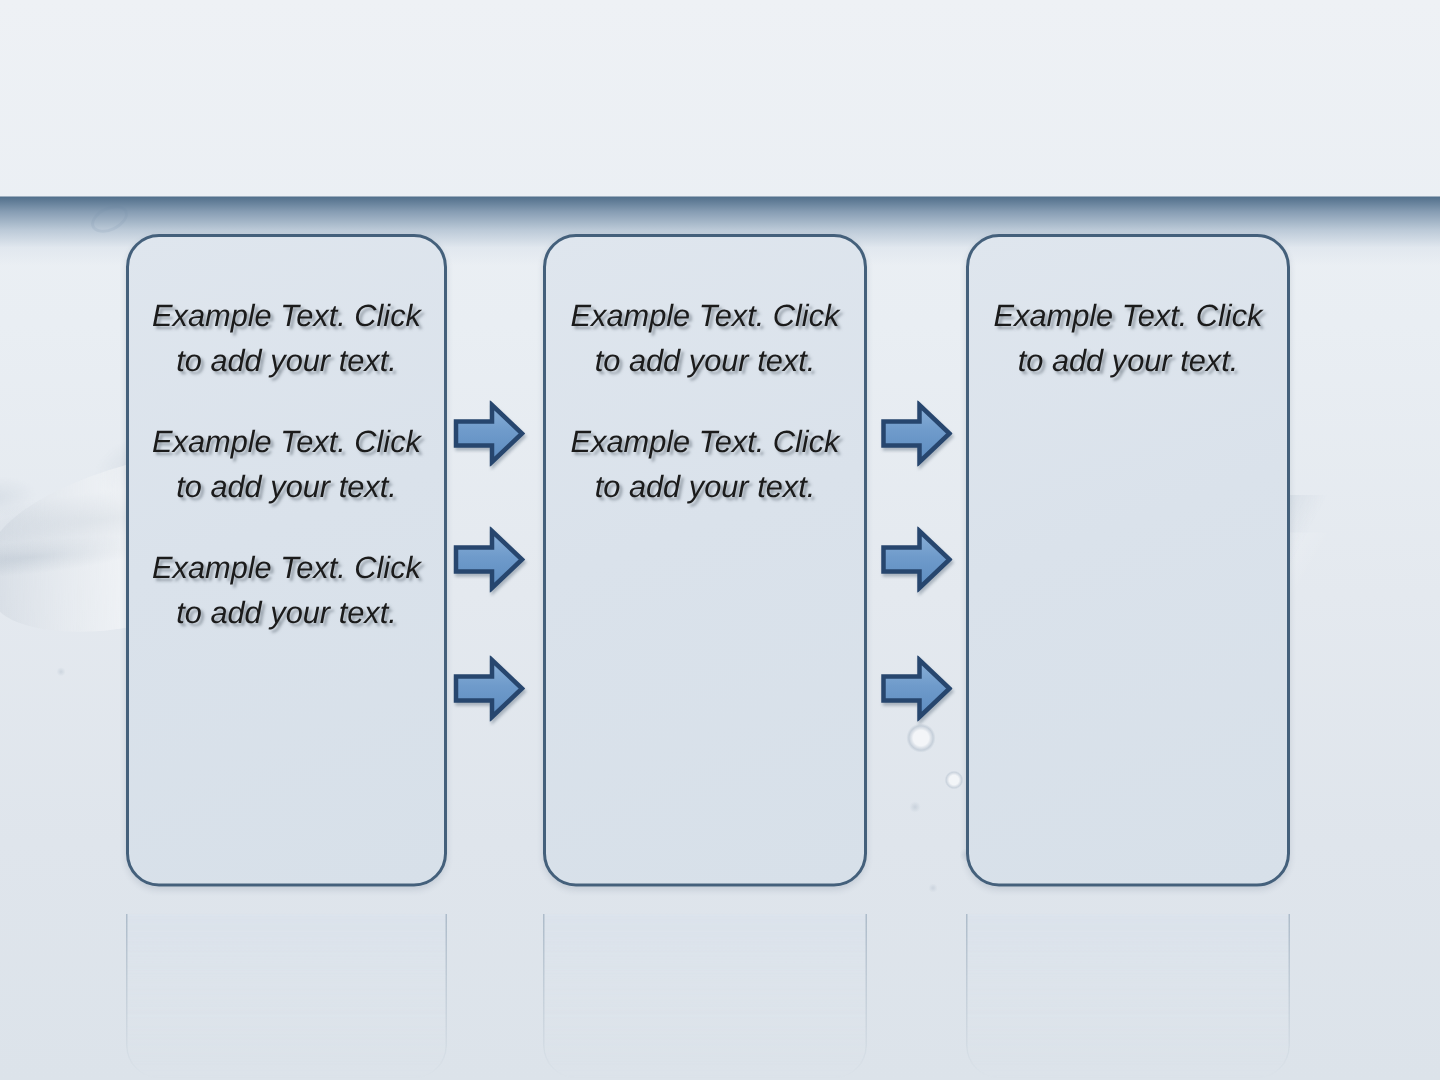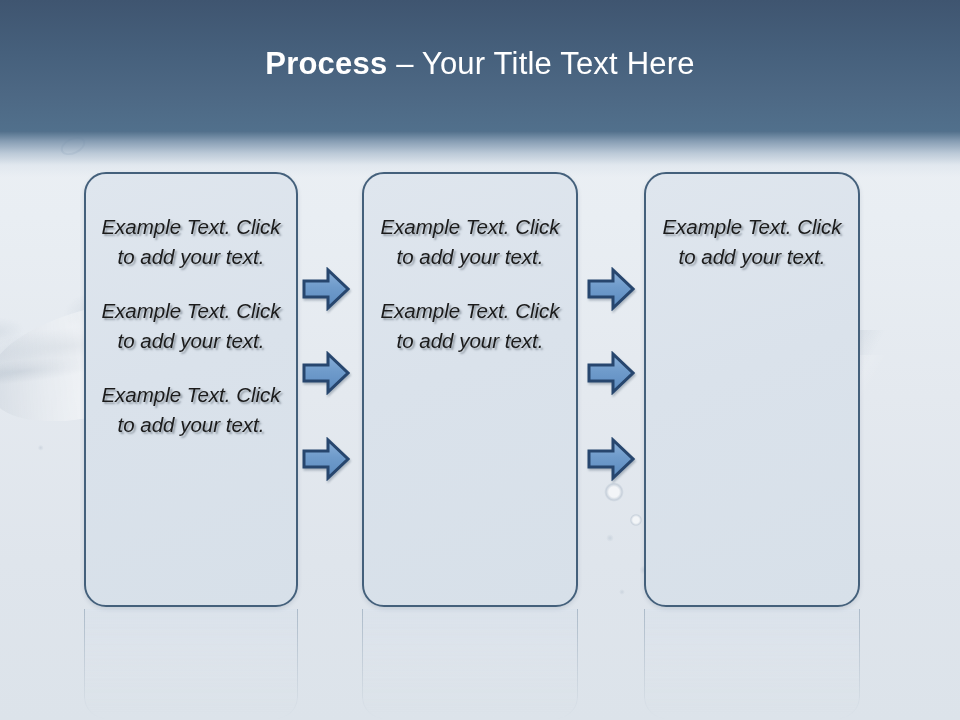--- a/index.html
+++ b/index.html
@@ -129,21 +129,21 @@
     font-size:31px;
     letter-spacing:.2px;
     white-space:nowrap;
     transform:translateY(-2px);
   }
   .title .bold { font-weight:bold; }
 
   
   .box {
     position:absolute;
-    top:172px; height:435px;
+    top:156px; height:435px;
     border:2.5px solid #44607b;
     border-radius:22px;
     background:linear-gradient(160deg,#dfe6ee 0%, #dae2eb 45%, #d7e0e9 100%);
     box-shadow:0 2px 4px rgba(70,90,110,.16);
     display:flex;
     flex-direction:column;
     align-items:center;
     padding-top:38px;
   }
   #box1 { left:84px;  width:214px; }
@@ -191,25 +191,20 @@
 <div id="slide">
 
   <div class="bg-base"></div>
   <div class="water-left"></div>
   <div class="water-left2"></div>
   <div class="water-right"></div>
   <div class="water-right2"></div>
   <div class="bubbles"></div>
   <div class="bubble-top"></div>
 
-  <div class="header">
-    <div class="title">
-      <span class="bold">Process</span><span> – Your Title Text Here</span>
-    </div>
-  </div>
   <div class="header-fade"></div>
 
   <div class="reflection" id="refl1"></div>
   <div class="reflection" id="refl2"></div>
   <div class="reflection" id="refl3"></div>
 
   <div class="box" id="box1">
       <div class="text-block">Example Text. Click  to add your text.</div>
       <div class="text-block">Example Text. Click  to add your text.</div>
       <div class="text-block">Example Text. Click  to add your text.</div>

